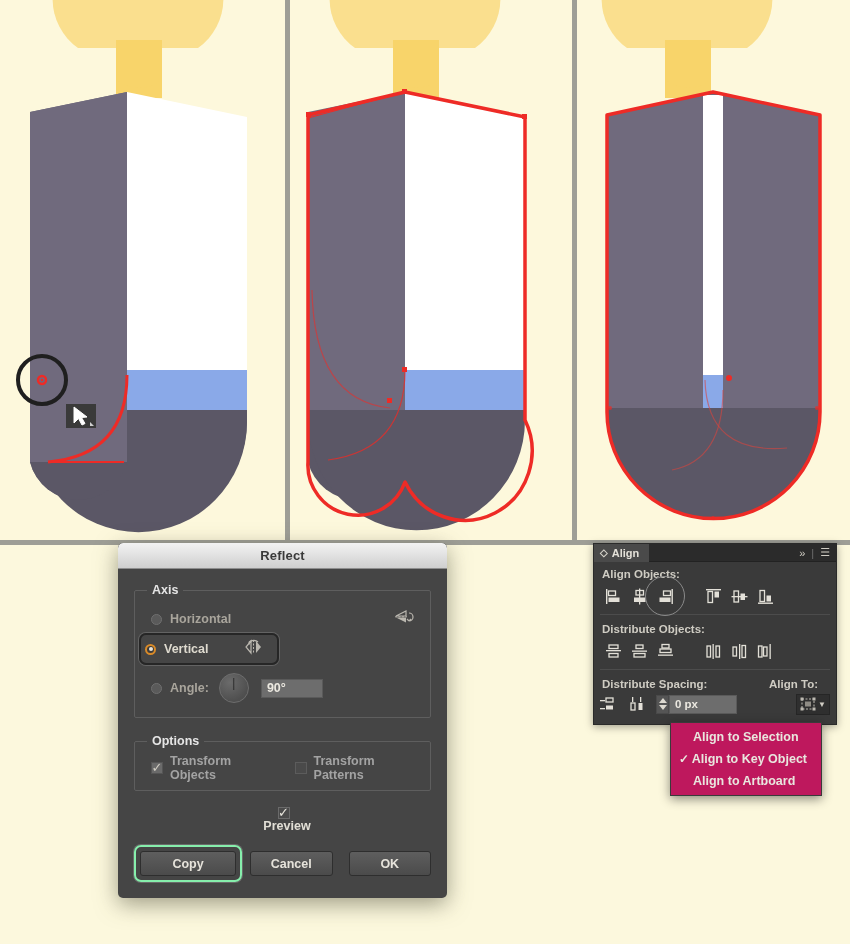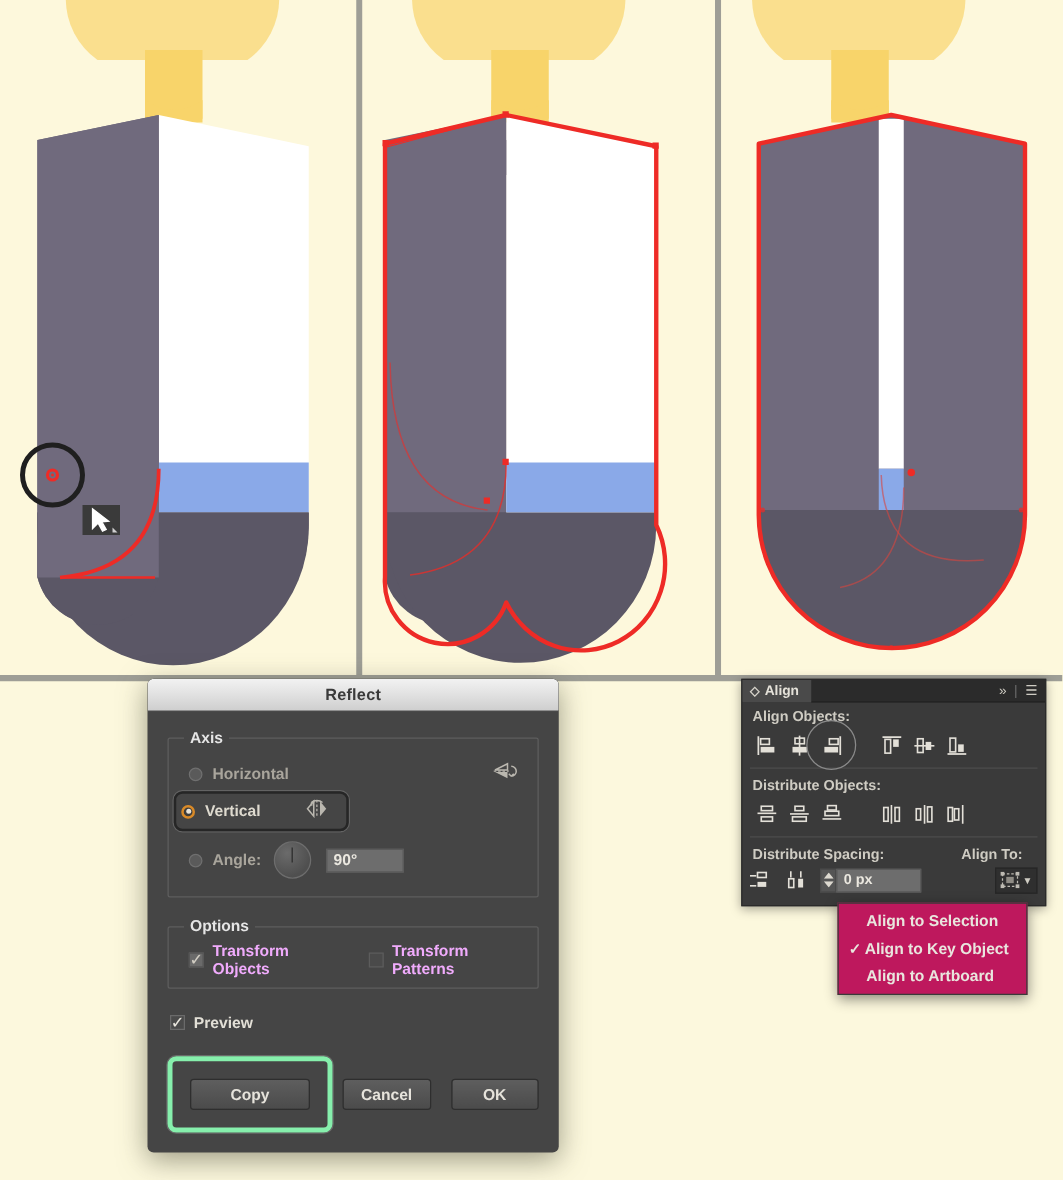--- a/index.html
+++ b/index.html
@@ -107,35 +107,35 @@
     width: 12px; height: 12px; background: #6a6a6a; border: 1px solid #555;
     display: inline-flex; align-items: center; justify-content: center;
     flex: 0 0 auto; position: relative;
   }
   .chk.off { background: #4a4a4a; border: 1px solid #5c5c5c; }
   .chk.on::after {
     content: "✓"; font-size: 13px; line-height: 1; color: #d2cec4;
     position: relative; top: -1px;
   }
   .chk.white::after { color: #e9e6de; }
-  .chklabel { color: #f0abfc; font-size: 12.5px; font-weight: bold; margin-left: 7px; }
+  .chklabel { color: #a3a3a3; font-size: 12.5px; font-weight: bold; margin-left: 7px; }
   .chklabel.bright { color: #e2dfd6; }
 
   .btnrow { display: flex; gap: 0; margin-top: 16px; align-items: center; }
   .btn {
     height: 25px; background: linear-gradient(to bottom,#5e5e5e,#4b4b4b);
     border: 1px solid #2e2e2e; border-radius: 3px;
     color: #e6e3db; font-size: 12.5px; font-weight: bold;
     display: flex; align-items: center; justify-content: center;
     width: 96px;
   }
   .btn-default-wrap {
-    border: 4px solid #86efac; border-radius: 7px;
+    border: 2px solid #86efac; border-radius: 7px;
     box-shadow: 0 0 0 1px #6a6a6a;
-    padding: 14px; margin-right: 8px;
+    padding: 4px; margin-right: 8px;
   }
 
   
   .align-panel {
     position: absolute;
     background: #3a3a3a;
     border: 1px solid #2a2a2a;
     box-shadow: 0 2px 8px rgba(0,0,0,.35);
   }
   .ap-tabbar {
@@ -360,21 +360,21 @@
       <fieldset class="group" style="padding-bottom:10px;">
         <legend>Options</legend>
         <div class="row" style="padding-left:6px;height:24px;">
           <span class="chk on"></span>
           <span class="chklabel">Transform Objects</span>
           <span class="chk off" style="margin-left:22px;"></span>
           <span class="chklabel">Transform Patterns</span>
         </div>
       </fieldset>
 
-      <div class="row" style="height:22px;padding-left:2px;">
+      <div class="row" style="height:22px;padding-left:2px;flex-direction:column;">
         <span class="chk on white" style="background:#4a4a4a;border:1px solid #6a6a6a;"></span>
         <span class="chklabel bright">Preview</span>
       </div>
 
       <div class="btnrow">
         <div class="btn-default-wrap">
           <div class="btn">Copy</div>
         </div>
         <div class="btn" style="margin-right:16px;">Cancel</div>
         <div class="btn">OK</div>

